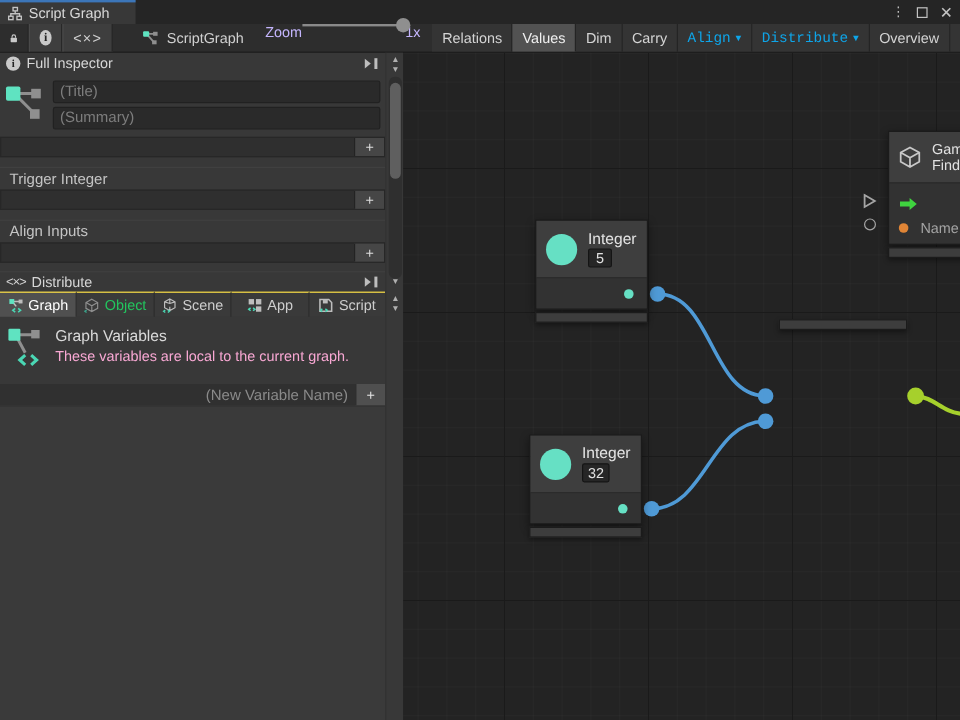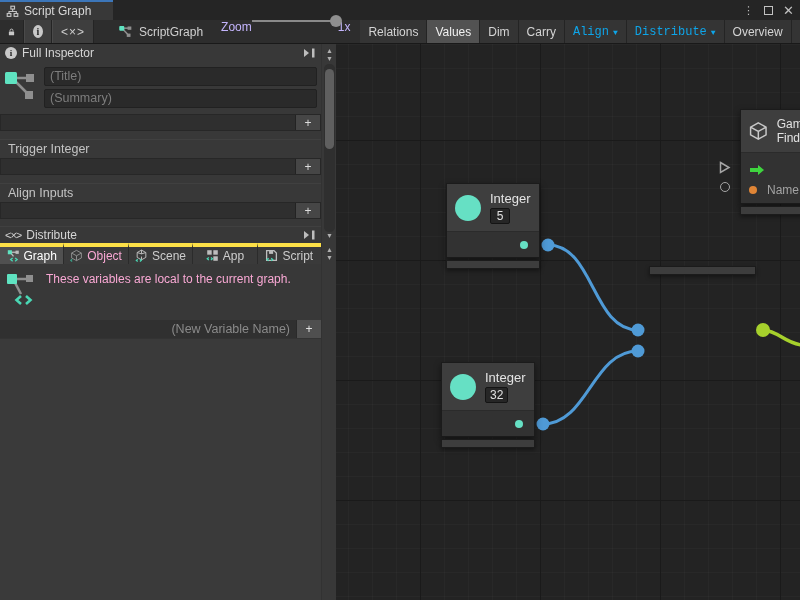--- a/index.html
+++ b/index.html
@@ -47,23 +47,23 @@
   .unity-input { height:19px; background:#2a2a2a; border:1px solid #212121; border-radius:2px; color:#cfcfcf; font-size:12.5px; padding:0 5px; outline:none; }
   .unity-input::placeholder { color:#7d7d7d; }
 
   .sec-label { margin-top:8px; padding:2px 0 0 8px; height:16px; font-size:12.5px; color:#c4c4c4; border-top:1px solid #404040; }
   .sec-bar { margin-top:3px; height:17px; background:#2f2f2f; border:1px solid #272727; display:flex; }
   .add-btn { margin-left:auto; width:25px; background:#464646; border-left:1px solid #232323; color:#dcdcdc; font-size:12px; display:flex; align-items:center; justify-content:center; }
 
   .bb-header { margin-top:7px; border-top:1px solid #404040; }
   .bb-icon { font-size:11px; color:#d6d6d6; letter-spacing:-1px; }
   .bb-tabs { height:21px; display:flex; background:#333333; }
-  .bb-tab { flex:1; display:flex; align-items:center; justify-content:center; gap:4px; font-size:12px; color:#cdcdcd; background:#3a3a3a; border-right:1px solid #2b2b2b; border-top:4px solid #fde047; }
+  .bb-tab { flex:1; display:flex; align-items:center; justify-content:center; gap:4px; font-size:12px; color:#cdcdcd; background:#3a3a3a; border-right:1px solid #2b2b2b; border-top:1px solid #fde047; }
   .bb-tab.active { background:#505050; color:#ffffff; }
-  .bb-tab.disabled { color:#f9a8d4; }
+  .bb-tab.disabled { color:#22c55e; }
 
   .vars-block { display:flex; gap:8px; padding:8px 4px 6px 6px; }
   .vars-title { font-size:13px; color:#dadada; margin-bottom:3px; }
   .vars-desc { font-size:12px; color:#f9a8d4; }
 
   .newvar-row { margin-top:6px; height:18px; display:flex; }
   .newvar-input { flex:1; background:#303030; border:none; outline:none; text-align:right; font-size:12.5px; color:#fef9c3; padding:0 6px; }
   .newvar-input::placeholder { color:#8a8a8a; }
   .newvar-add { width:25px; background:#4f4f4f; border-left:1px solid #2a2a2a; color:#e2e2e2; font-size:12px; display:flex; align-items:center; justify-content:center; }
   .panel-filler { flex:1; background:#3a3a3a; border-top:1px solid #333333; }
@@ -273,20 +273,21 @@
 
       <div class="vars-block">
         <svg width="32" height="36" viewBox="0 0 32 36">
           <line x1="7" y1="7" x2="24" y2="7" stroke="#8f8f8f" stroke-width="2.5"></line>
           <line x1="7" y1="7" x2="15" y2="22" stroke="#8f8f8f" stroke-width="2.5"></line>
           <rect x="20" y="3" width="7" height="7" fill="#8f8f8f"></rect>
           <rect x="1" y="2" width="10" height="10" rx="1" fill="#5fe3c1"></rect>
           <path d="M15 24l-4.5 4L15 32 M20 24l4.5 4L20 32" fill="none" stroke="#4ad7b4" stroke-width="2.6"></path>
         </svg>
         <div>
+          <div class="vars-title">Graph Variables</div>
           <div class="vars-desc">These variables are local to the current graph.</div>
         </div>
       </div>
 
       <div class="newvar-row">
         <input class="newvar-input" placeholder="(New Variable Name)" style="">
         <div class="newvar-add">+</div>
       </div>
 
       <div class="panel-filler"></div>

